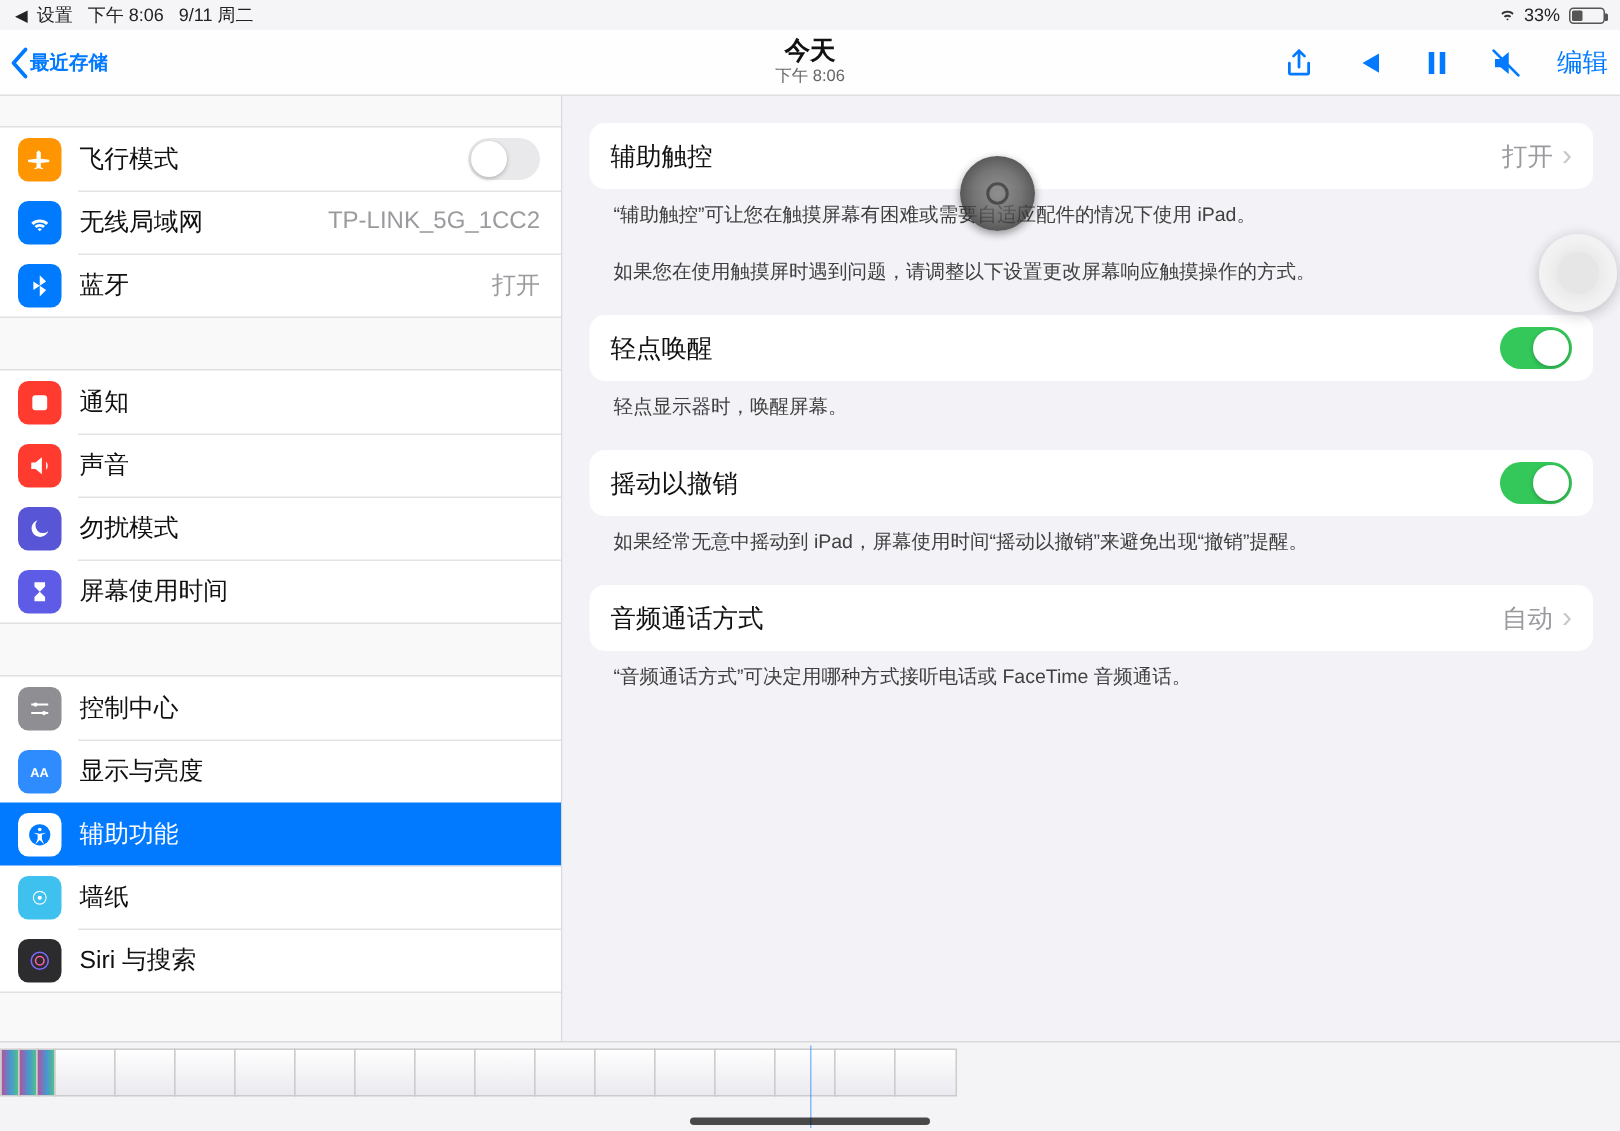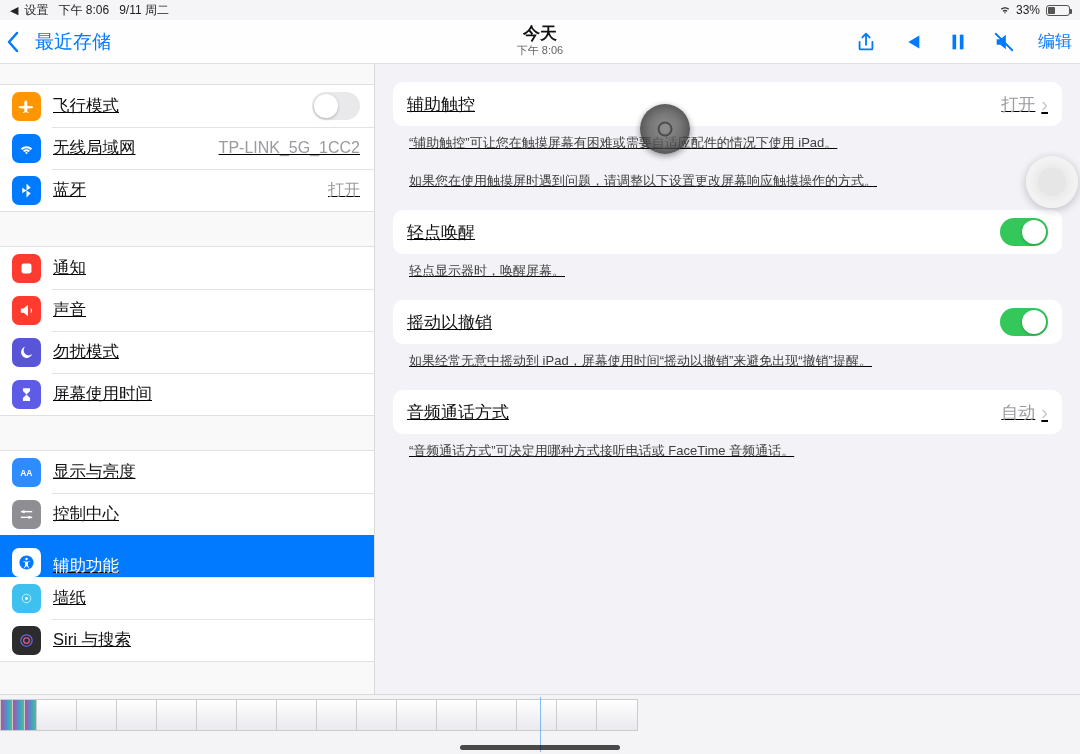--- a/index.html
+++ b/index.html
@@ -10,46 +10,46 @@
   .statusbar { position:absolute; top:0; left:0; right:0; height:20px; display:flex; align-items:center; font-size:12px; color:#222; padding:0 10px; background:transparent; }
   .statusbar .sb-left { display:flex; align-items:center; gap:6px; }
   .statusbar .sb-left .back-caret { font-size:11px; }
   .statusbar .sb-right { position:absolute; right:10px; top:0; height:20px; display:flex; align-items:center; gap:4px; font-size:12px; }
   .batt-shell { display:inline-block; width:24px; height:11px; border:1px solid #555; border-radius:3px; position:relative; margin-left:2px; }
   .batt-shell::after{ content:""; position:absolute; right:-3px; top:3px; width:2px; height:5px; background:#555; border-radius:0 1px 1px 0;}
   .batt-fill{ position:absolute; left:1px; top:1px; bottom:1px; width:33%; background:#555; border-radius:1px; }
 
   
   .navbar { position:absolute; top:20px; left:0; right:0; height:44px; display:flex; align-items:center; justify-content:space-between; border-bottom:0.5px solid rgba(0,0,0,0.12); background:#fefefeee; padding:0 8px 0 6px; }
-  .nav-left { display:flex; align-items:center; color:#027aff; font-size:19px; gap:15px; cursor:pointer;}
+  .nav-left { display:flex; align-items:center; color:#027aff; font-size:13px; gap:0; cursor:pointer;font-weight:bold;}
   .chev-left { width:14px; height:22px; }
   .chev-left svg { display:block; }
   .nav-center { position:absolute; left:50%; transform:translateX(-50%); text-align:center; }
   .nav-title { font-size:17px; font-weight:600; color:#111; line-height:18px; }
   .nav-sub   { font-size:11px; color:#666; }
   .nav-right { display:flex; align-items:center; gap:22px; color:#027aff; }
   .nav-icon  { width:24px; height:24px; display:flex; align-items:center; justify-content:center; cursor:pointer; }
   .nav-icon svg{ width:22px; height:22px; stroke:#027aff; fill:none; stroke-width:2; stroke-linecap:round; stroke-linejoin:round; }
   .nav-edit { font-size:17px; cursor:pointer; }
 
   
-  .splitview { position:absolute; top:64px; left:0; right:0; bottom:60px; display:flex;text-decoration:underline; }
+  .splitview { position:absolute; top:64px; left:0; right:0; bottom:60px; display:flex; }
   .sidebar { width:375px; background:#f9f9f9; border-right:0.5px solid rgba(0,0,0,0.12); overflow:hidden; }
   .detail  { flex:1; background:#f2f2f7; overflow:auto; }
 
   
   .sb-spacer { height:20px; }
   .sb-group { background:#fff; border-top:0.5px solid #e0e0e0; border-bottom:0.5px solid #e0e0e0; }
   .sb-row { display:flex; align-items:center; height:42px; padding:0 14px 0 12px; position:relative; cursor:pointer; }
   .sb-row + .sb-row::before { content:""; position:absolute; left:52px; right:0; top:0; height:0.5px; background:#e3e3e6; }
   .sb-icon { width:29px; height:29px; border-radius:7px; margin-right:12px; display:flex; align-items:center; justify-content:center; color:#fff; flex-shrink:0; }
   .sb-icon svg{ width:17px; height:17px; fill:#fff; }
   .sb-label { font-size:16.5px; color:#111; flex:0 0 auto; }
   .sb-value { margin-left:auto; font-size:16px; color:#9a9a9f; }
-  .sb-row.selected { background:#027aff;align-items:flex-end; }
+  .sb-row.selected { background:#027aff; }
   .sb-row.selected .sb-label { color:#fff; }
   .sb-row.selected::before{ display:none; }
 
   
   .toggle { width:48px; height:28px; border-radius:14px; background:#e9e9eb; position:relative; margin-left:auto; cursor:pointer; }
   .toggle .knob { position:absolute; top:2px; left:2px; width:24px; height:24px; background:#fff; border-radius:50%; box-shadow:0 1px 3px rgba(0,0,0,0.25);}
   .toggle.on { background:#34c759; }
   .toggle.on .knob { left:22px; }
 
   
@@ -214,37 +214,37 @@
                 <path d="M7 3h10v4l-5 5 5 5v4H7v-4l5-5-5-5V3z"></path>
               </svg>
         </div>
         <div class="sb-label">屏幕使用时间</div>
       </div>
     </div>
 
     <div class="sb-spacer" style="height:34px;"></div>
     <div class="sb-group">
       <div class="sb-row">
-        <div class="sb-icon c-ltblue">
-          <svg viewBox="0 0 24 24">
-                <text x="3" y="17" font-size="12" fill="#fff" font-weight="700">AA</text>
-              </svg>
-        </div>
-        <div class="sb-label">显示与亮度</div>
-      </div>
-      <div class="sb-row">
         <div class="sb-icon c-gray">
           <svg viewBox="0 0 24 24">
                 <circle cx="8" cy="8" r="2"></circle>
                 <line x1="4" y1="8" x2="20" y2="8" stroke="#fff" stroke-width="2"></line>
                 <circle cx="16" cy="16" r="2"></circle>
                 <line x1="4" y1="16" x2="20" y2="16" stroke="#fff" stroke-width="2"></line>
               </svg>
         </div>
         <div class="sb-label">控制中心</div>
+      </div>
+      <div class="sb-row">
+        <div class="sb-icon c-ltblue">
+          <svg viewBox="0 0 24 24">
+                <text x="3" y="17" font-size="12" fill="#fff" font-weight="700">AA</text>
+              </svg>
+        </div>
+        <div class="sb-label">显示与亮度</div>
       </div>
       <div class="sb-row selected">
         <div class="sb-icon c-access" style="background:#fff;">
           <svg viewBox="0 0 24 24">
                 <circle cx="12" cy="12" r="10" fill="#027aff"></circle>
                 <circle cx="12" cy="7" r="1.7" fill="#fff"></circle>
                 <path d="M6 10l6 1 6-1-4 2v4l2 5-4-4-4 4 2-5v-4l-4-2z" fill="#fff"></path>
               </svg>
         </div>
         <div class="sb-label">辅助功能</div>

